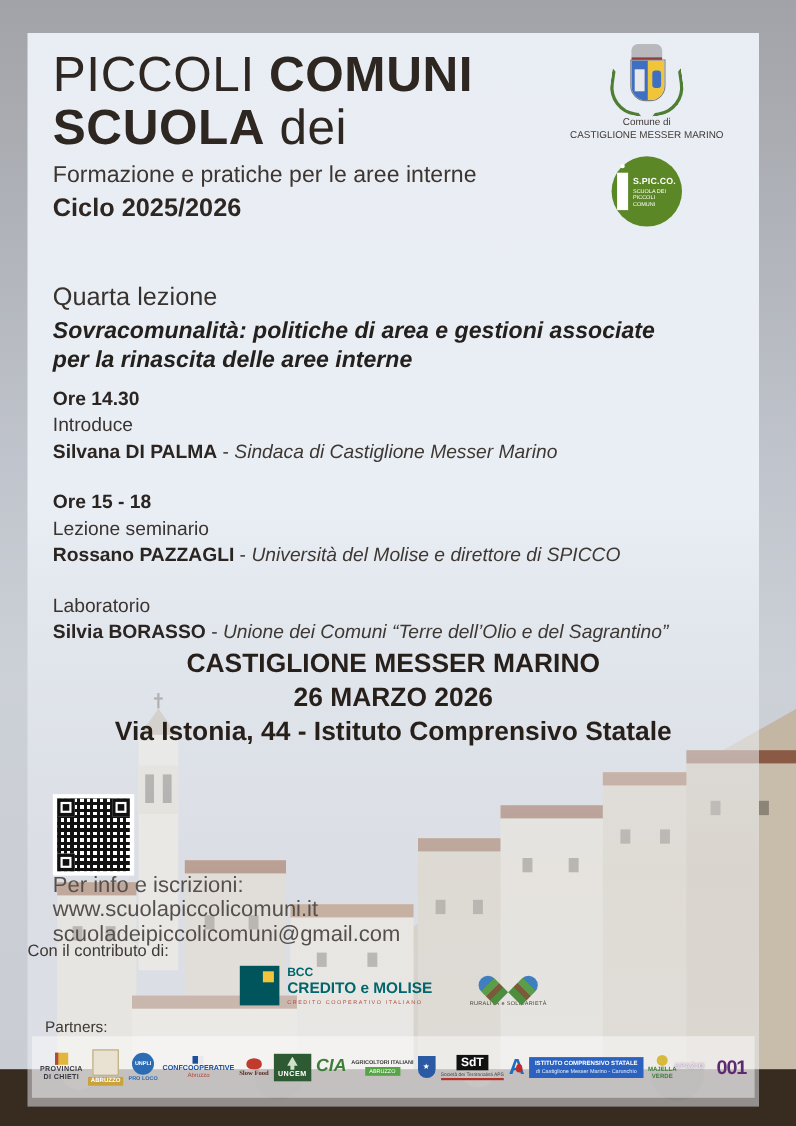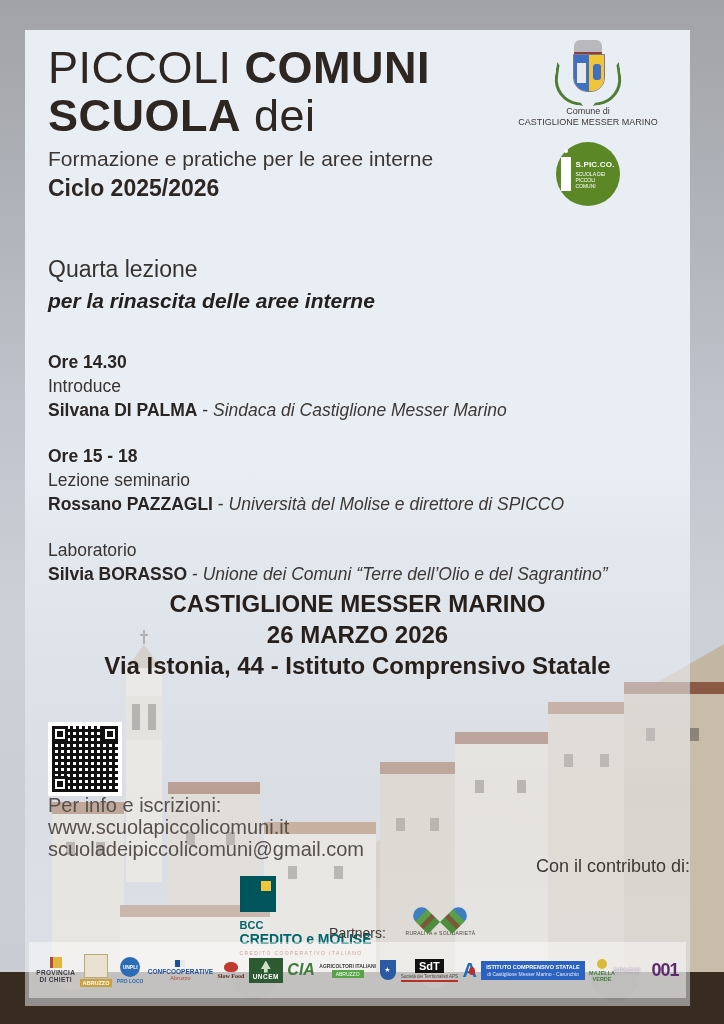--- a/index.html
+++ b/index.html
@@ -95,37 +95,37 @@
   .qr{position:absolute;left:23px;top:692px;width:74px;height:74px;background:#fff;padding:4px;box-sizing:border-box;}
   .qr-inner{position:relative;width:100%;height:100%;
     background-image:repeating-linear-gradient(0deg,#111 0 3px,transparent 3px 6px),
       repeating-linear-gradient(90deg,#111 0 3px,#fff 3px 6px);}
   .finder{position:absolute;width:16px;height:16px;background:#fff;border:3px solid #111;box-sizing:border-box;}
   .finder::after{content:"";position:absolute;left:2px;top:2px;width:6px;height:6px;background:#111;}
   .f1{left:0;top:0;} .f2{right:0;top:0;} .f3{left:0;bottom:0;}
   
   .info{position:absolute;left:23px;top:764px;font-size:20px;line-height:22px;color:#56504c;}
   
-  .contrib-label{position:absolute;left:0;right:0;top:826px;text-align:right;font-size:18px;color:#3e3833;}
+  .contrib-label{position:absolute;left:0;right:0;top:826px;text-align:left;font-size:15px;color:#3e3833;}
   .sponsors{position:absolute;left:0;right:0;top:846px;display:flex;justify-content:center;align-items:center;gap:34px;}
-  .bcc{display:flex;align-items:flex-start;gap:7px;flex-direction:column;}
+  .bcc{display:flex;align-items:flex-start;gap:7px;}
   .bcc-mark{width:36px;height:36px;background:#00555c;position:relative;}
   .bcc-mark::after{content:"";position:absolute;right:5px;top:5px;width:10px;height:10px;background:#f0c53a;}
   .bcc-text .l1{font-size:11px;font-weight:bold;color:#00666b;line-height:12px;}
   .bcc-text .l2{font-size:14px;font-weight:bold;color:#00666b;line-height:16px;}
   .bcc-text .l3{font-size:5px;letter-spacing:1.4px;color:#b5483a;margin-top:3px;}
   .heart-wrap{text-align:center;}
   .heart{position:relative;width:34px;height:30px;margin:0 auto;filter:drop-shadow(0 0 0 transparent);}
   .heart::before,.heart::after{content:"";position:absolute;top:0;width:17px;height:26px;border-radius:9px 9px 0 0;
     background:linear-gradient(180deg,#3f7fc0 0 30%,#5a9e4a 30% 55%,#7a5a38 55% 75%,#4e8c3e 75% 100%);}
   .heart::before{left:0;transform:rotate(-45deg);transform-origin:100% 100%;}
   .heart::after{right:0;transform:rotate(45deg);transform-origin:0 100%;}
   .heart-cap{font-size:5px;color:#4a443e;margin-top:4px;letter-spacing:.3px;}
   
-  .partners-label{position:absolute;left:0;right:0;top:895px;text-align:center;font-size:14px;color:#3e3833;}
+  .partners-label{position:absolute;left:16px;right:0;top:895px;text-align:left;font-size:14px;color:#3e3833;}
   .partner-band{position:absolute;left:4px;right:4px;top:912px;height:56px;background:rgba(255,255,255,.45);
     display:flex;align-items:center;justify-content:space-evenly;padding:0 3px;}
   .chip{display:flex;flex-direction:column;align-items:center;justify-content:center;text-align:center;}
   .chip-provincia .crest-mini{width:9px;height:11px;background:#e0b63c;border-left:3px solid #b5483a;margin-bottom:1px;}
   .chip-provincia .t{font-size:6.5px;font-weight:bold;color:#3a3a44;line-height:7px;letter-spacing:.3px;}
   .chip-abruzzo .bld-mini{width:22px;height:22px;background:#e9e2d2;border:1px solid #b9a878;}
   .chip-abruzzo .t{font-size:5.5px;color:#fff;background:#c9a23c;padding:1px 3px;margin-top:1px;font-weight:bold;}
   .chip-unpli .circ{width:20px;height:20px;border-radius:50%;background:#2b6cb5;color:#fff;font-size:5px;font-weight:bold;
     display:flex;align-items:center;justify-content:center;}
   .chip-unpli .t{font-size:5px;color:#2b6cb5;font-weight:bold;margin-top:1px;}
@@ -244,20 +244,21 @@
       <div class="txt">
         <div class="nm">S.PIC.CO.</div>
         <div class="cap">SCUOLA DEI PICCOLI COMUNI</div>
       </div>
     </div>
   </div>
 
   <div class="lesson">
     <div class="lesson-label">Quarta lezione</div>
     <div class="lesson-title">
+      <div>Sovracomunalità: politiche di area e gestioni associate</div>
       <div>per la rinascita delle aree interne</div>
     </div>
   </div>
 
   <div class="schedule">
     <div class="sch-block">
       <div class="sch-time">Ore 14.30</div>
       <div class="sch-role">Introduce</div>
       <div>
         <span class="sch-name">Silvana DI PALMA</span><span> - </span><span class="sch-desc">Sindaca di Castiglione Messer Marino</span>

